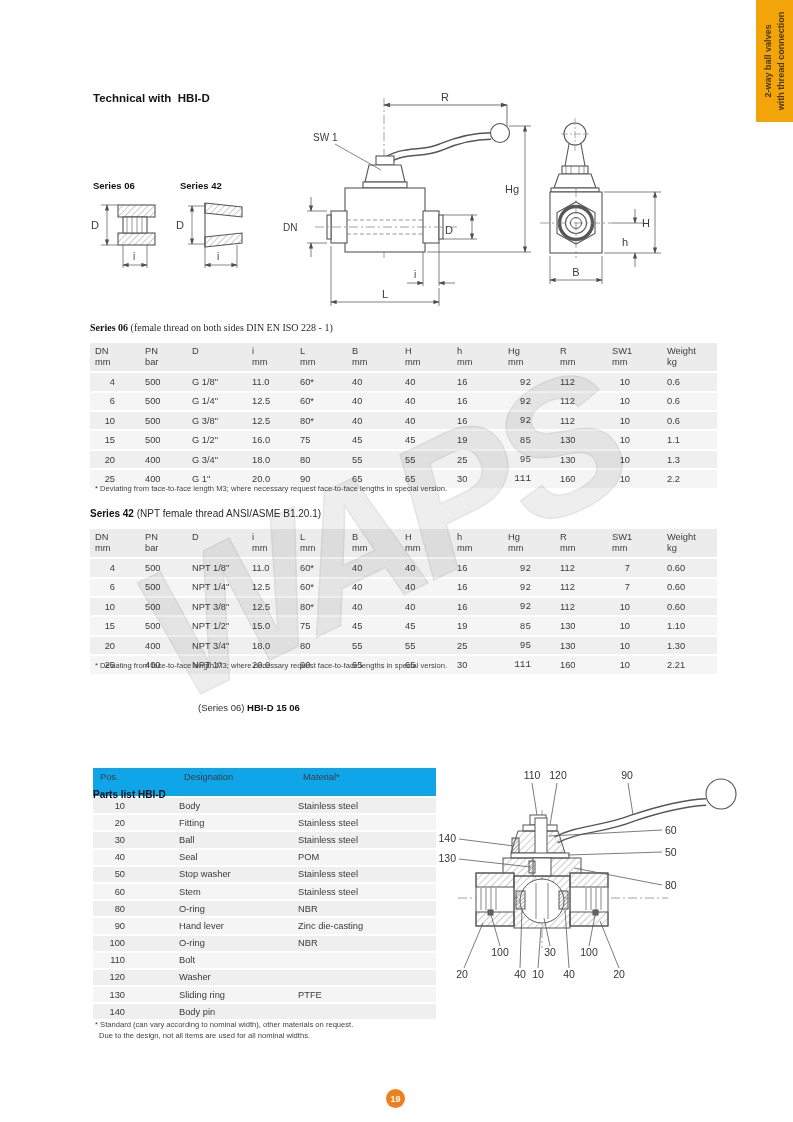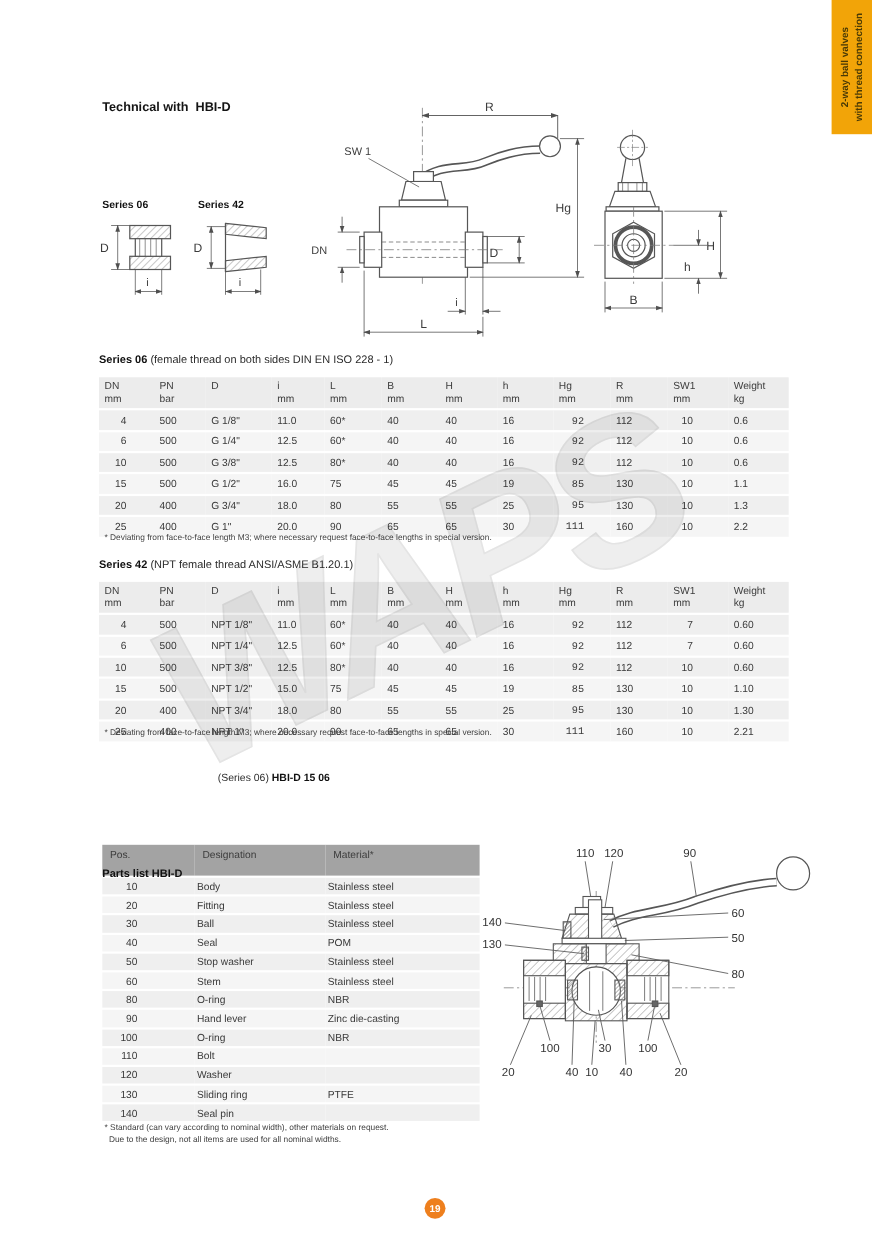--- a/index.html
+++ b/index.html
@@ -30,21 +30,21 @@
   .t-dim th:nth-child(1){width:45px}.t-dim th:nth-child(2){width:42px}
   .t-dim th:nth-child(3){width:55px}.t-dim th:nth-child(4){width:43px}
   .t-dim th:nth-child(5){width:47px}.t-dim th:nth-child(6){width:48px}
   .t-dim th:nth-child(7){width:47px}.t-dim th:nth-child(8){width:46px}
   .t-dim th:nth-child(9){width:47px}.t-dim th:nth-child(10){width:47px}
   .t-dim th:nth-child(11){width:50px}.t-dim th:nth-child(12){width:50px}
   .t-dim td:nth-child(1){text-align:right;padding-right:25px;}
   .t-dim td:nth-child(9){text-align:right;padding-right:24px;font-family:Liberation Mono, monospace;}
   .t-dim td:nth-child(11){text-align:right;padding-right:32px;}
   .t-parts{left:93px;top:766px;width:322px;font-size:9.3px;color:#3a3a3a;}
-  .t-parts th{font-weight:normal;text-align:left;background:#a3a3a3;padding:4px 0 14px 7px;color:#3c3c3c;}
+  .t-parts th{font-weight:normal;text-align:left;background:#0ea5e9;padding:4px 0 14px 7px;color:#3c3c3c;}
   .t-parts td{background:#efefef;padding:2.6px 0 2.6px 2px;}
   .t-parts tbody tr:nth-child(even) td{background:#f5f5f5;}
   .t-parts th:nth-child(1){width:77px}.t-parts th:nth-child(2){width:112px}.t-parts th:nth-child(3){width:133px}
   .t-parts td:nth-child(1){text-align:right;padding-right:52px;}
   .footnote{font-size:7.6px;color:#3f3f3f;z-index:4;white-space:nowrap;}
   
   .example{left:93px;top:701px;font-size:9.5px;color:#2e2e2e;z-index:4;line-height:1.45;}
   .example .lbl{font-weight:bold;color:#111;}
   .example .l2{margin-left:105px;}
   .example .ord{font-weight:bold;color:#111;}
@@ -208,21 +208,21 @@
         <line x1="465" y1="166" x2="465" y2="194"></line>
           <line x1="517" y1="166" x2="517" y2="194"></line>
         <line x1="465" y1="190" x2="517" y2="190" marker-start="url(#arr)" marker-end="url(#arr)"></line>
       </g>
     </g>
     <text class="dimlbl" x="565" y="137" text-anchor="end">H</text>
     <text class="dimlbl" x="543" y="156" text-anchor="end">h</text>
     <text class="dimlbl" x="491" y="186" text-anchor="middle">B</text>
   </svg>
 
-  <div class="abs sec-title" style="left:90px;top:322px;">
+  <div class="abs sec-title" style="left:90px;top:322px;font-family:Liberation Serif, serif;">
     <b>Series 06</b><span> (female thread on both sides DIN EN ISO 228 - 1)</span>
   </div>
   <table class="abs t-dim" style="top:341px;">
       <thead>
         <tr>
           <th>
             <div>DN</div>
             <div>mm</div>
           </th>
           <th>
@@ -580,21 +580,21 @@
           <td>Washer</td>
           <td></td>
         </tr>
         <tr>
           <td>130</td>
           <td>Sliding ring</td>
           <td>PTFE</td>
         </tr>
         <tr>
           <td>140</td>
-          <td>Seal pin</td>
+          <td>Body pin</td>
           <td></td>
         </tr>
       </tbody>
     </table>
   <div class="abs footnote" style="left:95px;top:1020px;">* Standard (can vary according to nominal width), other materials on request.</div>
   <div class="abs footnote" style="left:99px;top:1031px;">Due to the design, not all items are used for all nominal widths.</div>
 
   <svg class="abs" style="left:428px;top:758px;z-index:2;" width="335" height="245" viewBox="0 0 335 245">
     <defs>
       <pattern id="hatch2" patternUnits="userSpaceOnUse" width="5" height="5" patternTransform="rotate(45)">

